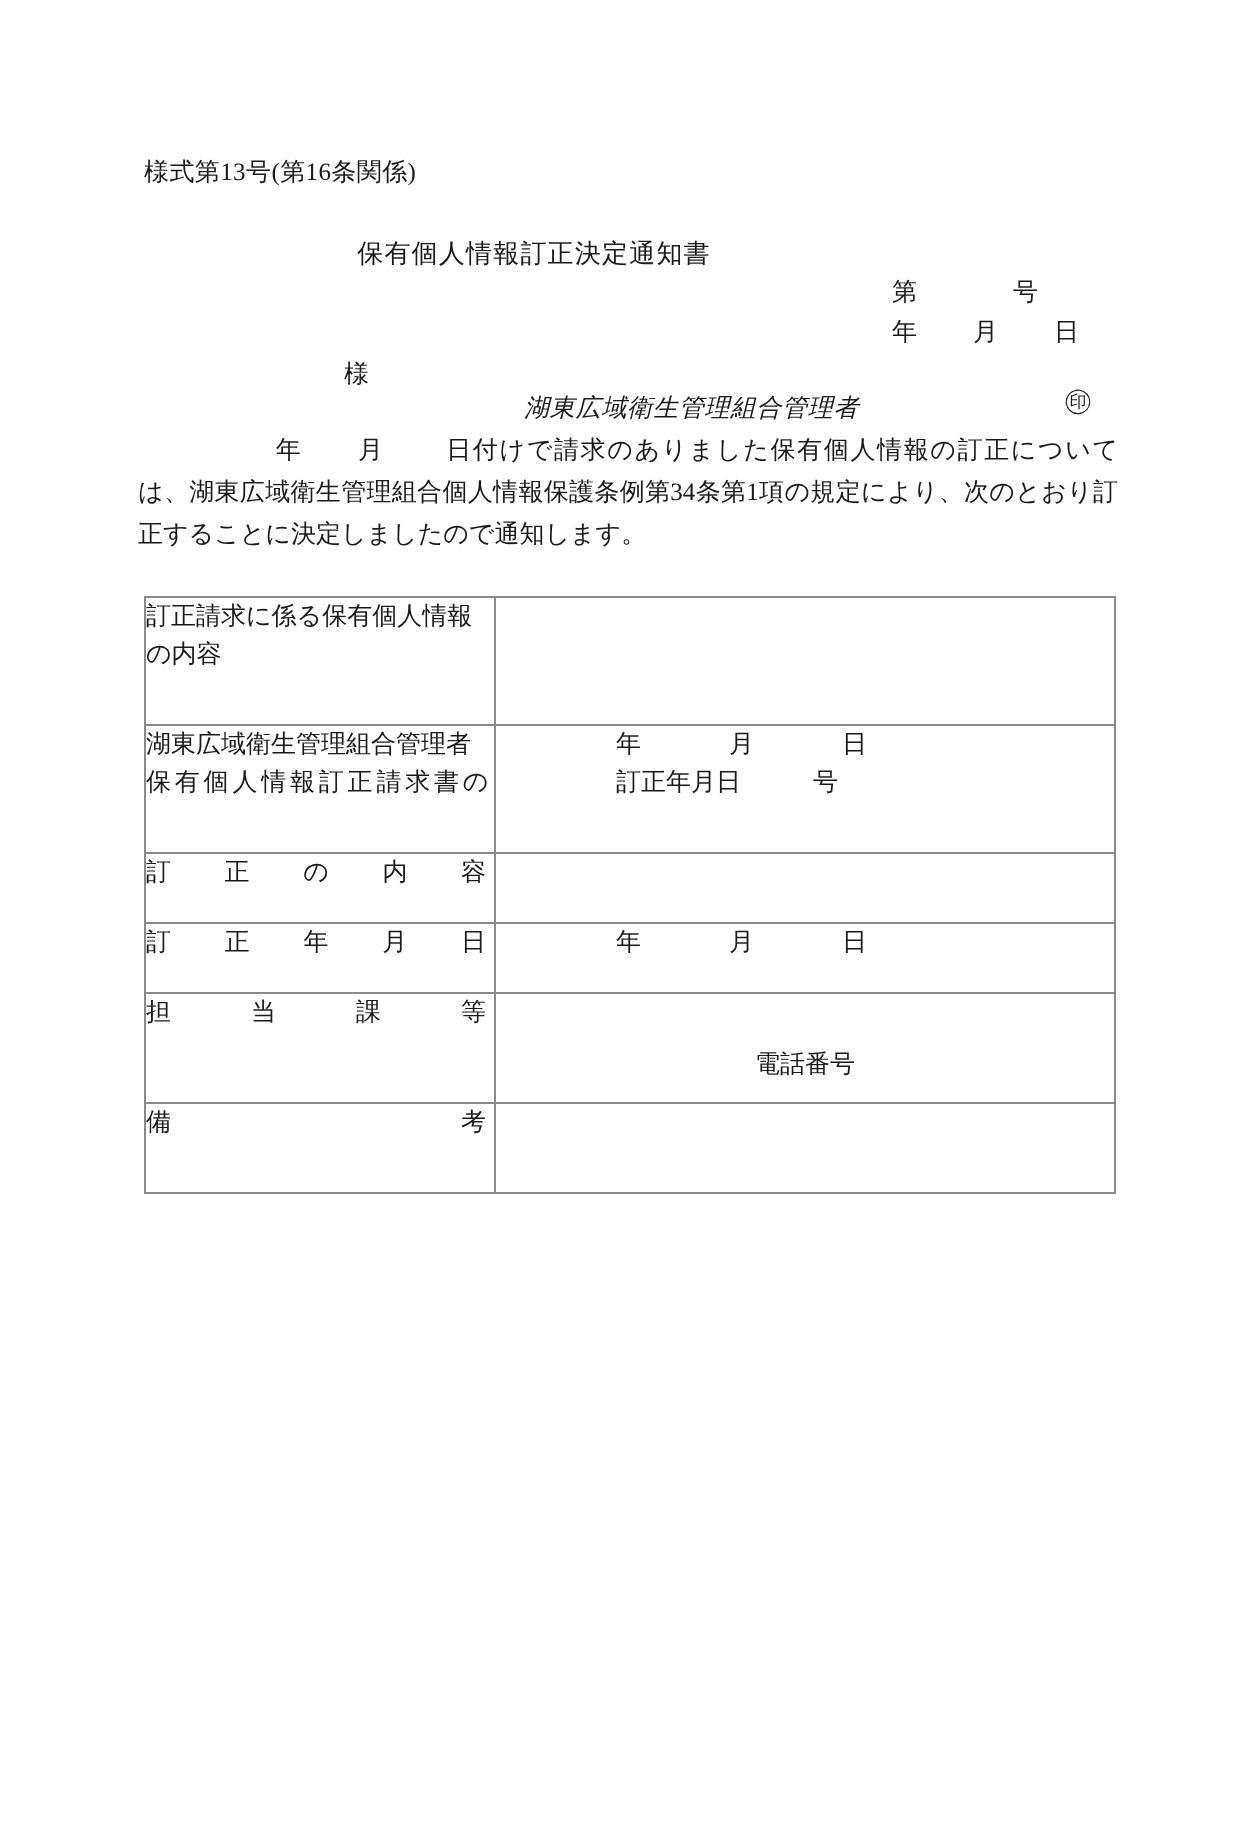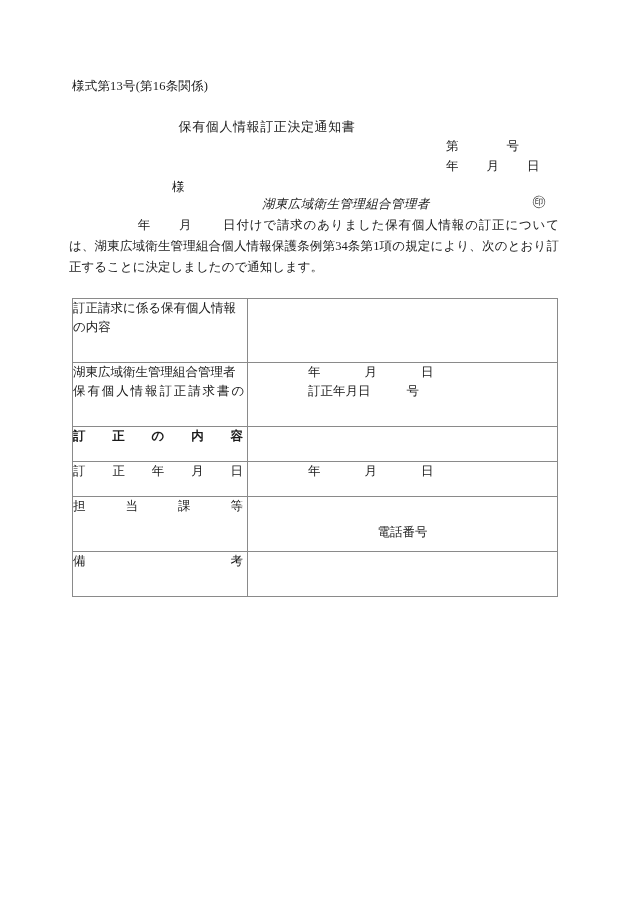--- a/index.html
+++ b/index.html
@@ -147,21 +147,21 @@
   .value-cell .vline .gap-lg { display: inline-block; width: 44px; }
   .value-cell .vline .gap-md { display: inline-block; width: 36px; }
   .value-cell.bottom-align {
     vertical-align: bottom;
     padding-bottom: 9px;
   }
   .value-cell .phone { display: block; white-space: nowrap; text-align: center; }
 
   .r1 { height: 64px; }
   .r2 { height: 64px; }
-  .r3 { height: 35px; font-weight: bold; }
+  .r3 { height: 35px; }
   .r4 { height: 35px; }
   .r5 { height: 55px; }
   .r6 { height: 45px; }
 </style>
 </head>
 <body>
 
 <div class="page">
 
   <div class="form-no">様式第13号(第16条関係)</div>

